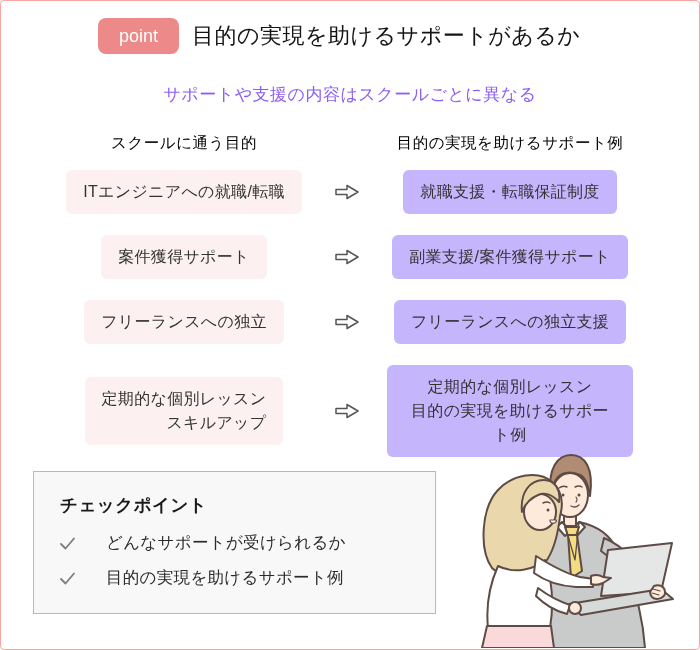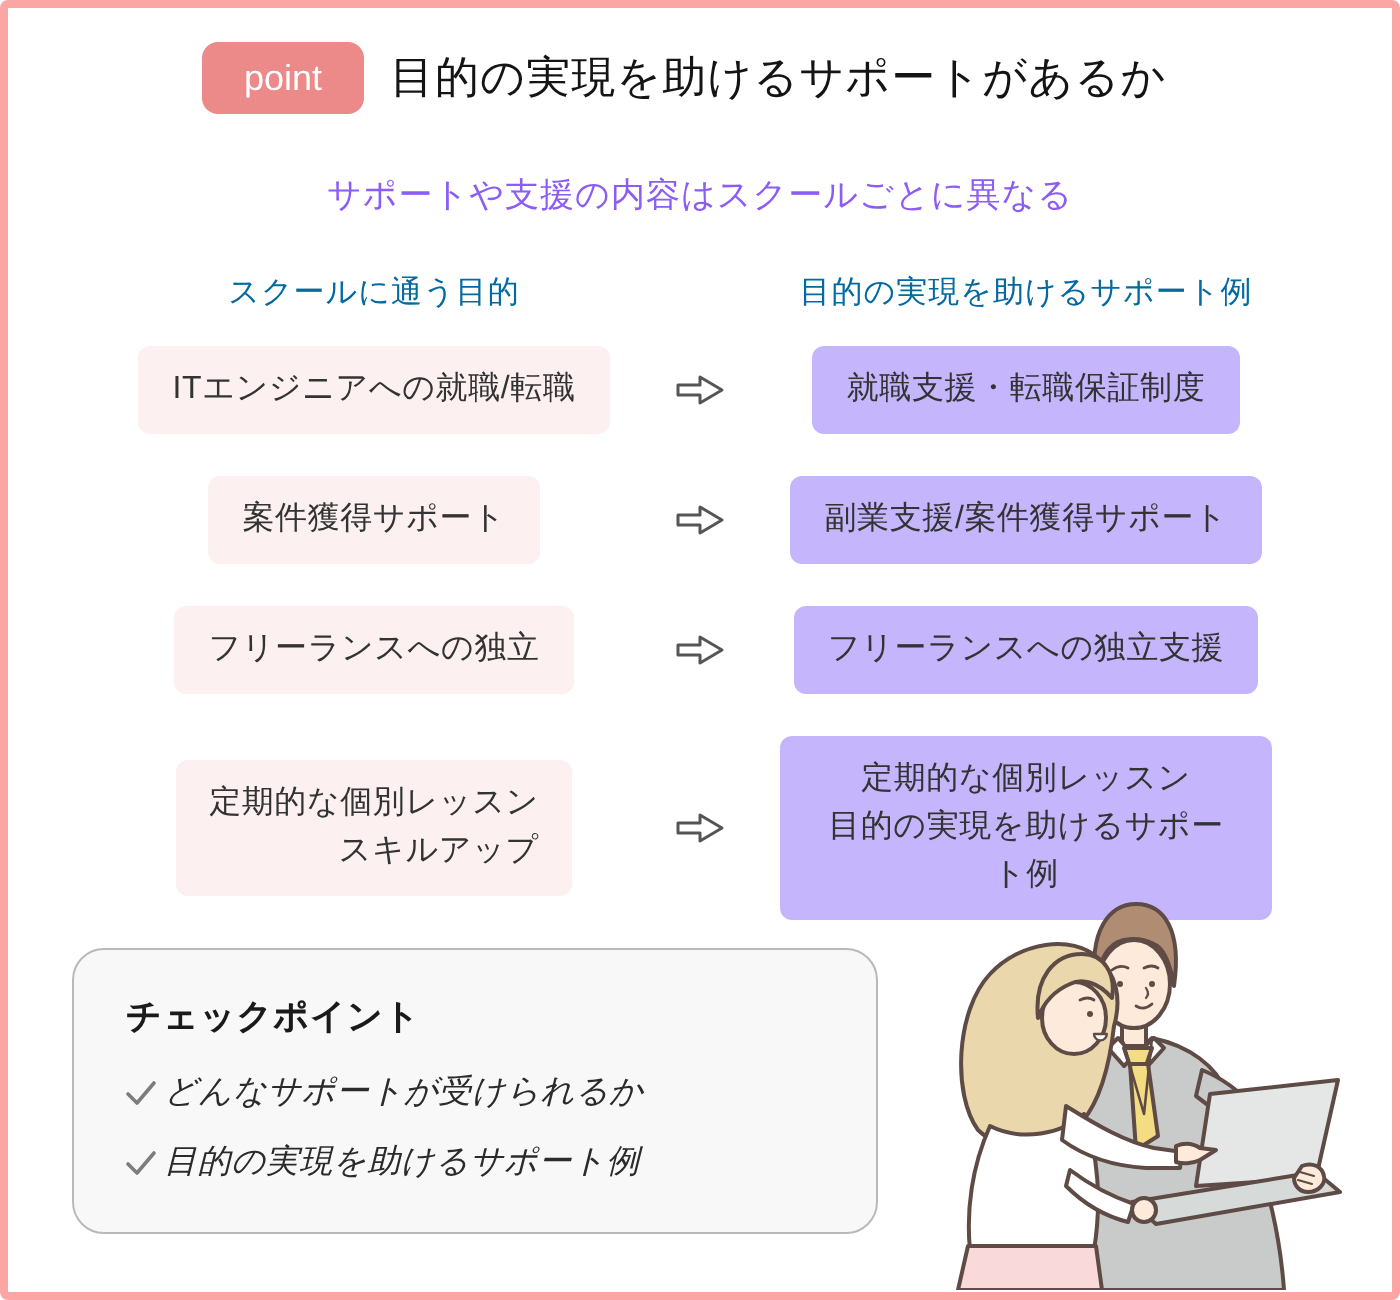--- a/index.html
+++ b/index.html
@@ -1,54 +1,54 @@
 <!DOCTYPE html>
 <html><head>
 <meta charset="utf-8">
 <style>
   html,body { margin:0; padding:0; background:#fff; }
   .canvas {
     position:relative; width:700px; height:650px; box-sizing:border-box;
-    background:#ffffff; border:4px solid #fca5a5; border-radius:4px;
+    background:#ffffff; border:1px solid #fca5a5; border-radius:4px;
     overflow:hidden;
     font-family:"Liberation Sans","DejaVu Sans",sans-serif;
     color:#222;
   }
   
   .hdr { display:flex; align-items:center; gap:13px; margin:17px 0 0 97px; }
   .badge {
     background:#ec8989; color:#ffffff; font-size:18px; line-height:1;
     padding:9px 21px; border-radius:8px; flex:0 0 auto;
   }
   .title { font-size:22px; font-weight:normal; color:#141414; margin:0; letter-spacing:.5px; }
   .subtitle { text-align:center; font-size:17px; color:#8b5cf6; margin:29px 0 0 0; letter-spacing:.5px; }
 
   
-  .colheads { display:flex; width:572px; margin:27px 0 16px 60px; font-size:15.5px; color:#0369a1; letter-spacing:.5px; }
+  .colheads { display:flex; width:572px; margin:27px 0 16px 60px; font-size:15.5px; color:#000000; letter-spacing:.5px; }
   .ch-l, .ch-r { width:246px; text-align:center; }
   .ch-sp { width:80px; }
   .trow { display:flex; align-items:center; width:572px; margin:0 0 21px 60px; }
   .tc-l, .tc-r { width:246px; text-align:center; }
   .tc-a { width:80px; text-align:center; line-height:0; }
   .box {
     display:inline-block; padding:10px 17px; border-radius:6px;
     font-size:16px; color:#333333; line-height:1.5; white-space:pre-line;
     letter-spacing:.3px;
   }
   .pink   { background:#fcf0f0;text-align:right; }
   .yellow { background:#c4b5fd; }
 
   
   .checkpoint {
     position:absolute; left:32px; top:470px; width:403px; height:143px;
     box-sizing:border-box; background:#f8f8f8; border:1px solid #b9b9b9;
-    border-radius:16px; padding:21px 24px;
+    border-radius:0; padding:21px 24px;
   }
   .cp-title { font-size:17.5px; font-weight:bold; color:#1a1a1a; margin:0 0 15px 2px; letter-spacing:.5px; }
-  .cp-item { display:flex; align-items:center; gap:2px; font-size:16.5px; color:#2b2b2b; margin-bottom:13px; letter-spacing:.3px;font-style:italic; }
+  .cp-item { display:flex; align-items:center; gap:29px; font-size:16.5px; color:#2b2b2b; margin-bottom:13px; letter-spacing:.3px; }
   .cp-item .icn { flex:0 0 auto; line-height:0; }
 
   
   .illus { position:absolute; right:1px; bottom:1px; width:240px; height:210px; line-height:0; }
 </style>
 </head>
 <body>
 
 <div class="canvas">
 

